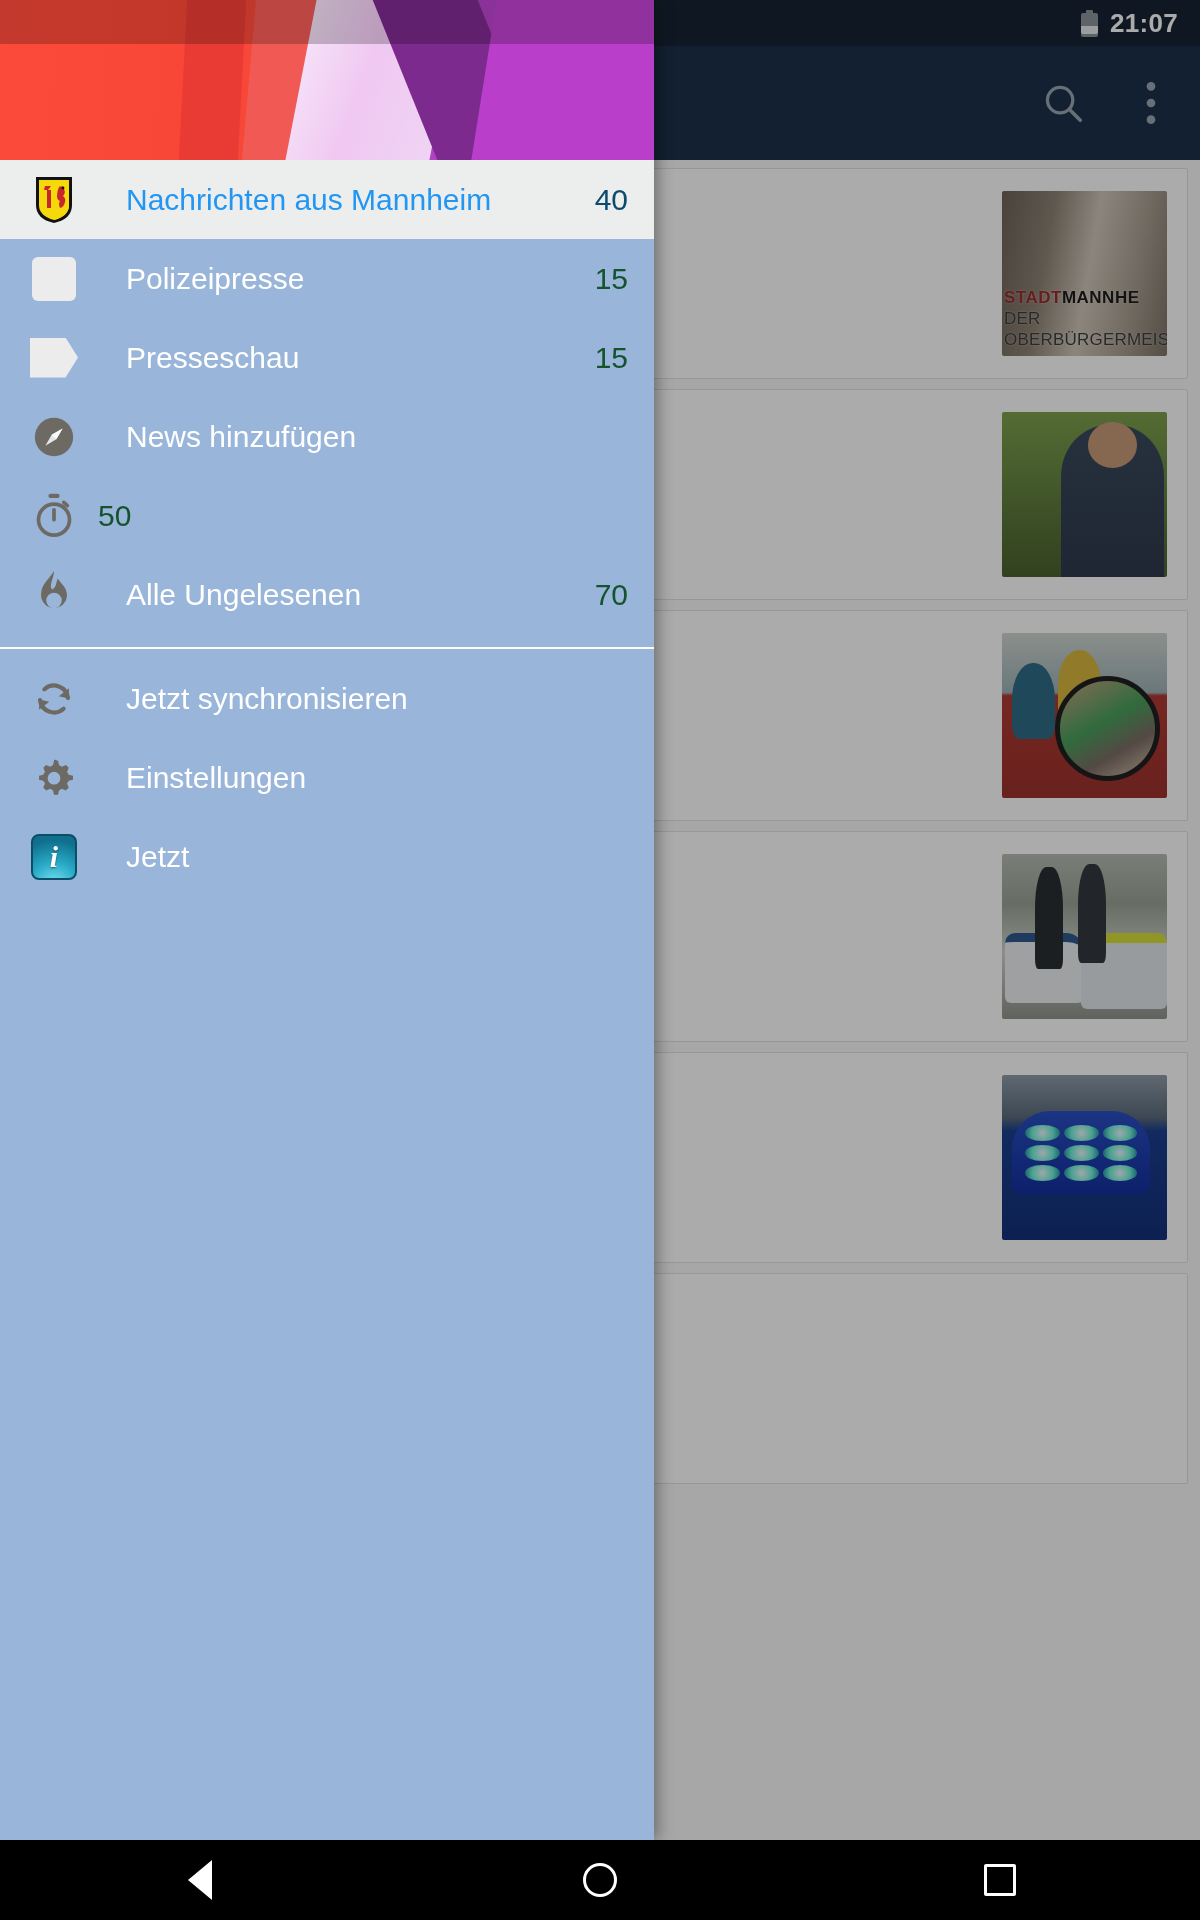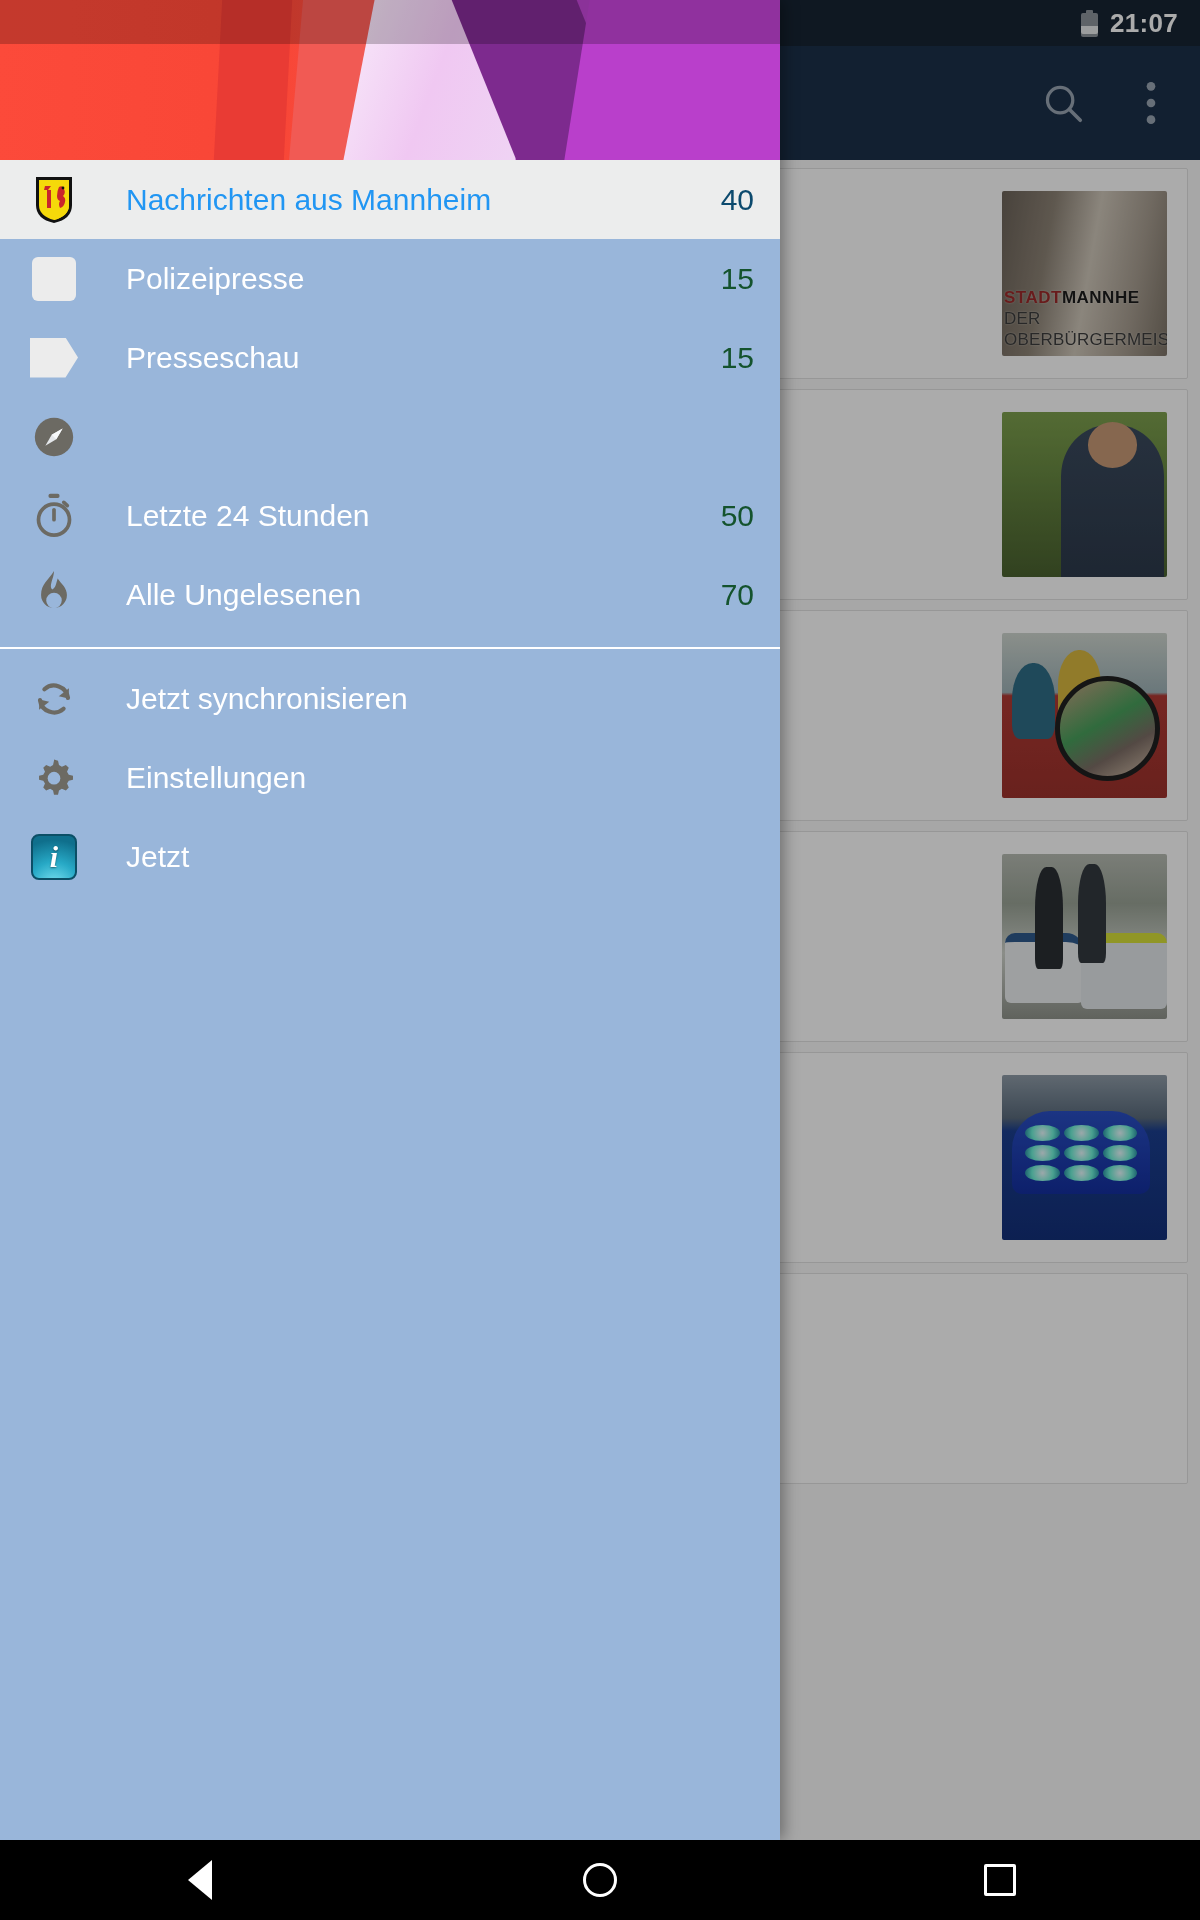--- a/index.html
+++ b/index.html
@@ -97,21 +97,21 @@
   .th-bluelight .dots { position:absolute; left:14%; top:30%; width:68%; height:34%;
       display:grid; grid-template-columns:repeat(3,1fr); grid-template-rows:repeat(3,1fr);
       gap:4px; }
   .th-bluelight .dots span { border-radius:50%;
       background:radial-gradient(circle,#e9fbff 0%,#6df0d6 55%,#1b7f9c 100%); }
 
   .scrim { position:absolute; inset:0; background:rgba(0,0,0,0.33); }
 
   
   .drawer {
-    position:absolute; top:0; left:0; width:780px; bottom:80px;
+    position:absolute; top:0; left:0; width:654px; bottom:80px;
     background:#99b6da; box-shadow:4px 0 14px rgba(0,0,0,.35);
     display:flex; flex-direction:column; overflow:hidden;
   }
   .drawer-header { position:relative; height:160px; flex:0 0 160px; overflow:hidden;
       background:#b53a3a; }
   .dh-layer { position:absolute; inset:0; }
   .dh-red    { background:linear-gradient(92deg,#fc4a3a 0%,#f84636 36%,#f5544e 52%,#ef4a48 56%,#f2f2f2 56.4%,#f2f2f2 100%); }
   .dh-band1  { left:28%; width:9%; background:#e93b34; transform:skewX(-3deg); }
   .dh-band2  { left:38%; width:12%; background:#f15a54; transform:skewX(-5deg); }
   .dh-white  { left:46%; width:22%;
@@ -331,33 +331,33 @@
       </div>
 
       <div class="row">
         <div class="ico">
           <svg width="46" height="46" viewBox="0 0 24 24">
             <circle cx="12" cy="12" r="10" fill="#6c6a63"></circle>
             <path d="M16.5 7.5 L13.2 13.2 L7.5 16.5 L10.8 10.8 Z" fill="#e4e7ea"></path>
             <path d="M16.5 7.5 L13.2 13.2 L10.8 10.8 Z" fill="#f7f9fa"></path>
           </svg>
         </div>
+        <div class="label">News hinzufügen</div>
         <div class="count"></div>
       </div>
 
       <div class="row">
         <div class="ico">
           <svg width="46" height="48" viewBox="0 0 24 26">
             <rect x="9" y="1" width="6" height="2.2" rx="1" fill="#6c6a63"></rect>
             <circle cx="12" cy="15" r="8.4" fill="none" stroke="#6c6a63" stroke-width="2"></circle>
             <line x1="12" y1="15" x2="12" y2="9.6" stroke="#6c6a63" stroke-width="2" stroke-linecap="round"></line>
             <line x1="17.3" y1="5.6" x2="19.2" y2="7.4" stroke="#6c6a63" stroke-width="2" stroke-linecap="round"></line>
           </svg>
         </div>
-        <div class="label">Letzte 24 Stunden</div>
         <div class="count">50</div>
       </div>
 
       <div class="row">
         <div class="ico">
           <svg width="42" height="48" viewBox="0 0 22 26">
             <path d="M11 0 C8 5 4 7 4 13 a7 7 0 0 0 14 0 c0 -4 -3 -6 -5 -9 c-1 3 -1 5 -3 6 C8 8 11 4 11 0 Z" fill="#6c6a63"></path>
             <circle cx="11" cy="16" r="4.2" fill="#99b6da"></circle>
           </svg>
         </div>

